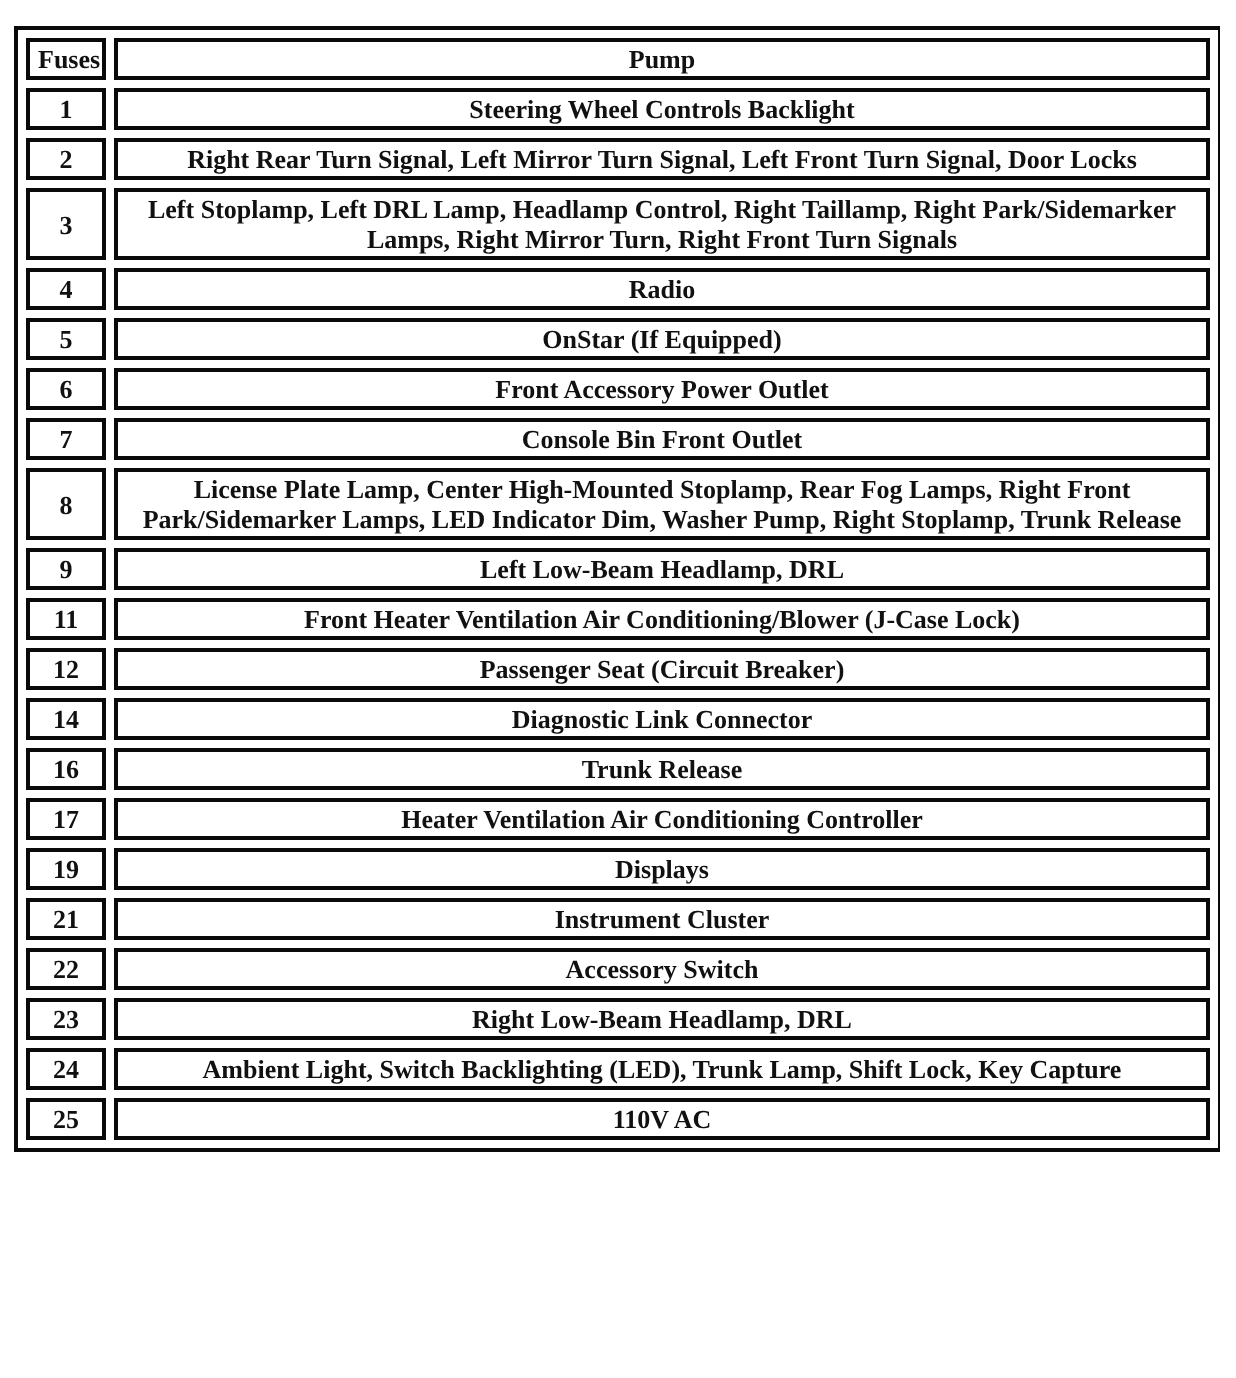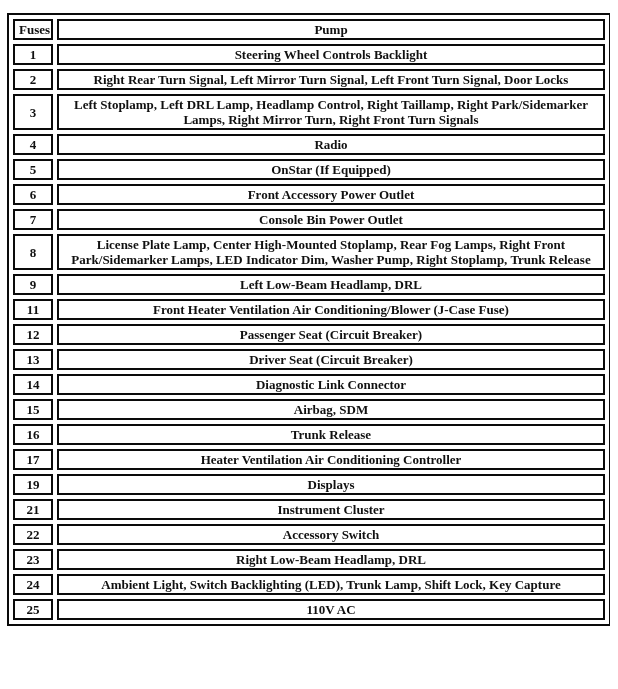--- a/index.html
+++ b/index.html
@@ -75,49 +75,41 @@
         <tr>
           <td>5</td>
           <td>OnStar (If Equipped)</td>
         </tr>
         <tr>
           <td>6</td>
           <td>Front Accessory Power Outlet</td>
         </tr>
         <tr>
           <td>7</td>
-          <td>Console Bin Power Outlet</td>
+          <td>Console Bin Front Outlet</td>
         </tr>
         <tr>
           <td>8</td>
           <td>License Plate Lamp, Center High-Mounted Stoplamp, Rear Fog Lamps, Right Front Park/Sidemarker Lamps, LED Indicator Dim, Washer Pump, Right Stoplamp, Trunk Release</td>
         </tr>
         <tr>
           <td>9</td>
           <td>Left Low-Beam Headlamp, DRL</td>
         </tr>
         <tr>
           <td>11</td>
-          <td>Front Heater Ventilation Air Conditioning/Blower (J-Case Fuse)</td>
+          <td>Front Heater Ventilation Air Conditioning/Blower (J-Case Lock)</td>
         </tr>
         <tr>
           <td>12</td>
           <td>Passenger Seat (Circuit Breaker)</td>
         </tr>
         <tr>
-          <td>13</td>
-          <td>Driver Seat (Circuit Breaker)</td>
-        </tr>
-        <tr>
           <td>14</td>
           <td>Diagnostic Link Connector</td>
-        </tr>
-        <tr>
-          <td>15</td>
-          <td>Airbag, SDM</td>
         </tr>
         <tr>
           <td>16</td>
           <td>Trunk Release</td>
         </tr>
         <tr>
           <td>17</td>
           <td>Heater Ventilation Air Conditioning Controller</td>
         </tr>
         <tr>

